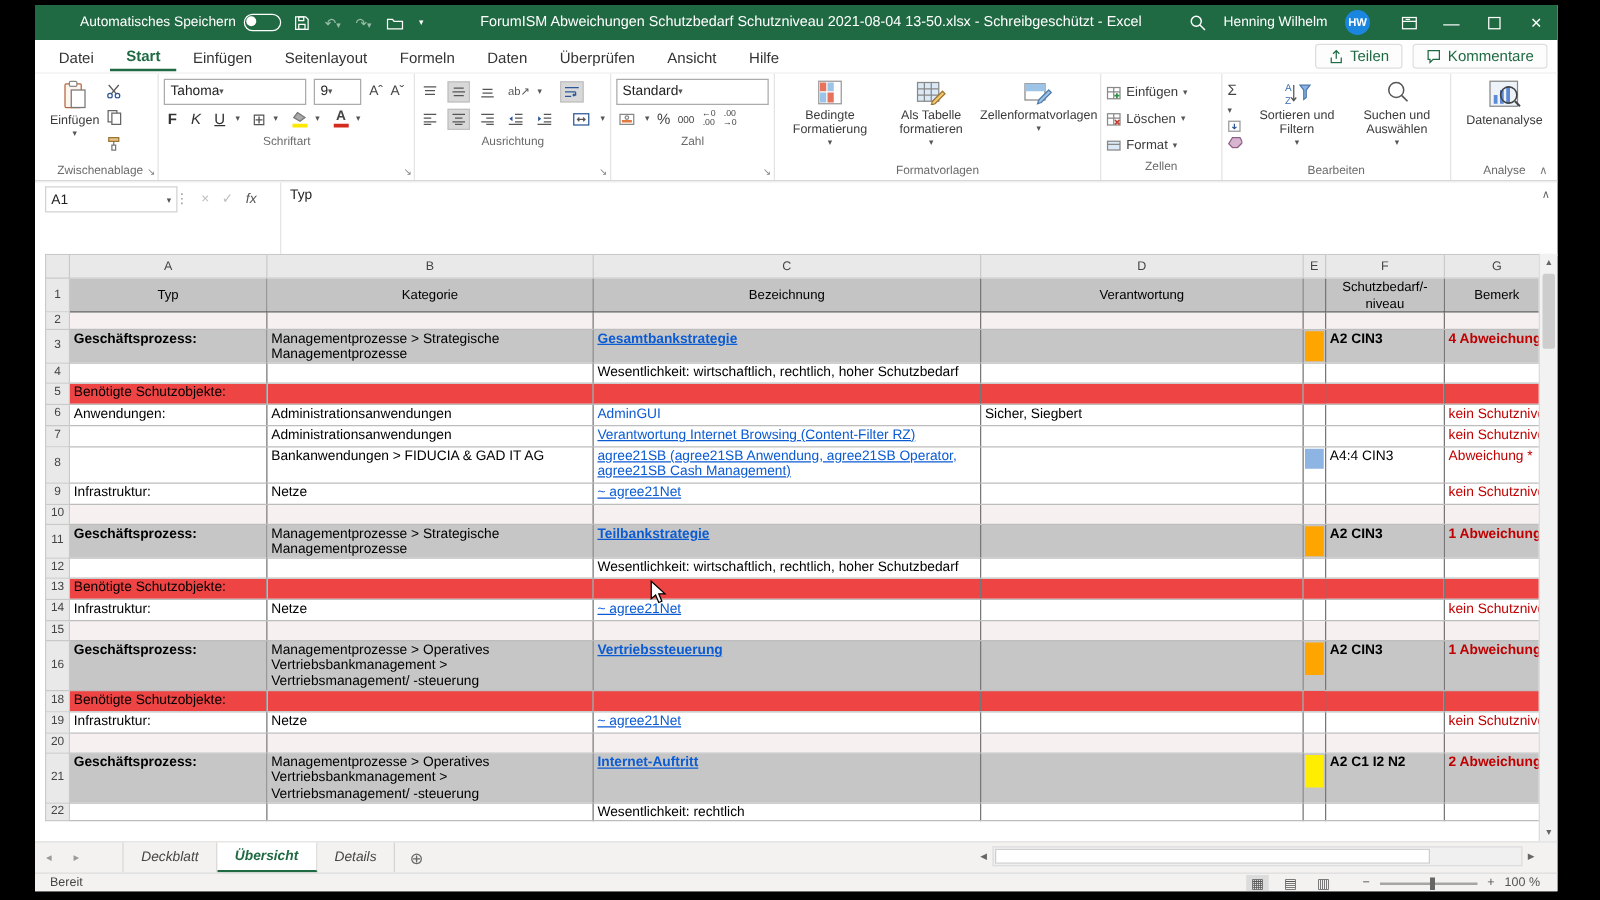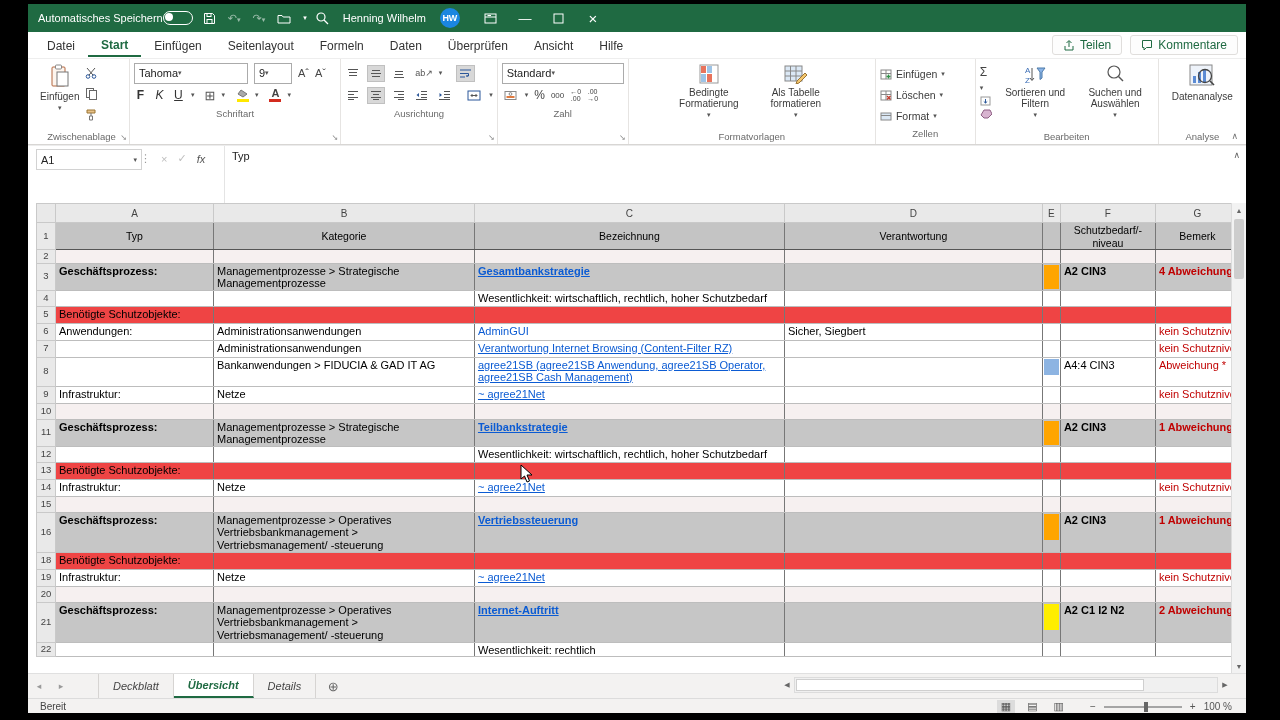--- a/index.html
+++ b/index.html
@@ -1,21 +1,21 @@
 <!DOCTYPE html>
 <html><head>
 <meta charset="utf-8">
 <style>
   html,body{margin:0;padding:0;background:#000;width:1280px;height:720px;overflow:hidden;
     font-family:"Liberation Sans",sans-serif;-webkit-font-smoothing:antialiased;}
   .screen{position:absolute;left:28px;top:4px;width:1218px;height:709px;background:#fff;overflow:hidden;}
 
   
   .titlebar{height:28px;background:#1f6a42;display:flex;align-items:center;color:#fff;font-size:11px;padding-left:10px;}
-  .autosave{display:flex;align-items:center;margin-right:10px;}
+  .autosave{display:flex;align-items:center;gap:6px;margin-right:10px;margin-left:26px;}
   .toggle{width:28px;height:12px;border:1px solid #fff;border-radius:7px;position:relative;}
   .toggle i{position:absolute;left:1px;top:1px;width:8px;height:8px;border-radius:50%;background:#fff;}
   .qat{display:flex;align-items:center;gap:12px;margin-right:8px;}
   .qat .dim{opacity:.55;}
   .tb-title{flex:1;text-align:center;font-size:11.5px;white-space:nowrap;overflow:hidden;}
   .tb-right{display:flex;align-items:center;gap:14px;padding-right:0;}
   .avatar{width:20px;height:20px;border-radius:50%;background:#1b86e0;color:#fff;font-size:9px;font-weight:bold;
     display:flex;align-items:center;justify-content:center;}
   .winbtns{display:flex;}
   .winbtn{width:34px;height:28px;display:flex;align-items:center;justify-content:center;font-size:13px;}
@@ -136,20 +136,21 @@
       </span>
       <span class="dim">↶<span style="font-size:7px">▾</span></span>
       <span class="dim">↷<span style="font-size:7px">▾</span></span>
       <span>
         <svg width="14" height="11" viewBox="0 0 14 11">
             <path d="M1 2.5h4l1.2 1.5H13v6H1z" fill="none" stroke="#fff"></path>
           </svg>
       </span>
       <span style="font-size:7px">▾</span>
     </div>
+    <div class="tb-title">ForumISM Abweichungen Schutzbedarf Schutzniveau 2021-08-04 13-50.xlsx  -  Schreibgeschützt  -  Excel</div>
     <div class="tb-right">
       <span>
         <svg width="14" height="14" viewBox="0 0 14 14">
             <circle cx="6" cy="6" r="4" fill="none" stroke="#fff" stroke-width="1.2"></circle>
             <line x1="9" y1="9" x2="13" y2="13" stroke="#fff" stroke-width="1.2"></line>
           </svg>
       </span>
       <span>Henning Wilhelm</span>
       <span class="avatar">HW</span>
       <div class="winbtns">
@@ -390,20 +391,29 @@
             <span class="caret">▾</span>
         </div>
         <div class="bigbtn" style="width:80px">
           <svg width="24" height="20" viewBox="0 0 24 20">
               <rect x="1" y="2" width="17" height="15" fill="#dbe8f5" stroke="#888"></rect>
               <path d="M1 7h17M1 12h17M6.5 2v15M12 2v15" stroke="#888"></path>
               <path d="M13 17 21 9l2 2-8 8-3 1z" fill="#f5c76e" stroke="#9a7433"></path>
             </svg>
           <span class="cap">Als Tabelle
 formatieren</span>
+            <span class="caret">▾</span>
+        </div>
+        <div class="bigbtn" style="width:86px">
+          <svg width="24" height="20" viewBox="0 0 24 20">
+              <rect x="1" y="3" width="16" height="13" fill="#fff" stroke="#888"></rect>
+              <rect x="1" y="3" width="16" height="6" fill="#9dc3e6"></rect>
+              <path d="M12 16 20 8l2 2-8 8-3 1z" fill="#9dc3e6" stroke="#4d7aa8"></path>
+            </svg>
+          <span class="cap">Zellenformatvorlagen</span>
             <span class="caret">▾</span>
         </div>
       </div>
       <div class="glabel">Formatvorlagen</div>
     </div>
 
     <div class="rgroup" style="width:96px">
       <div style="display:flex;flex-direction:column;gap:1px;padding-top:2px">
         <div class="smallbtn">
           <svg width="12" height="11" viewBox="0 0 12 11">

